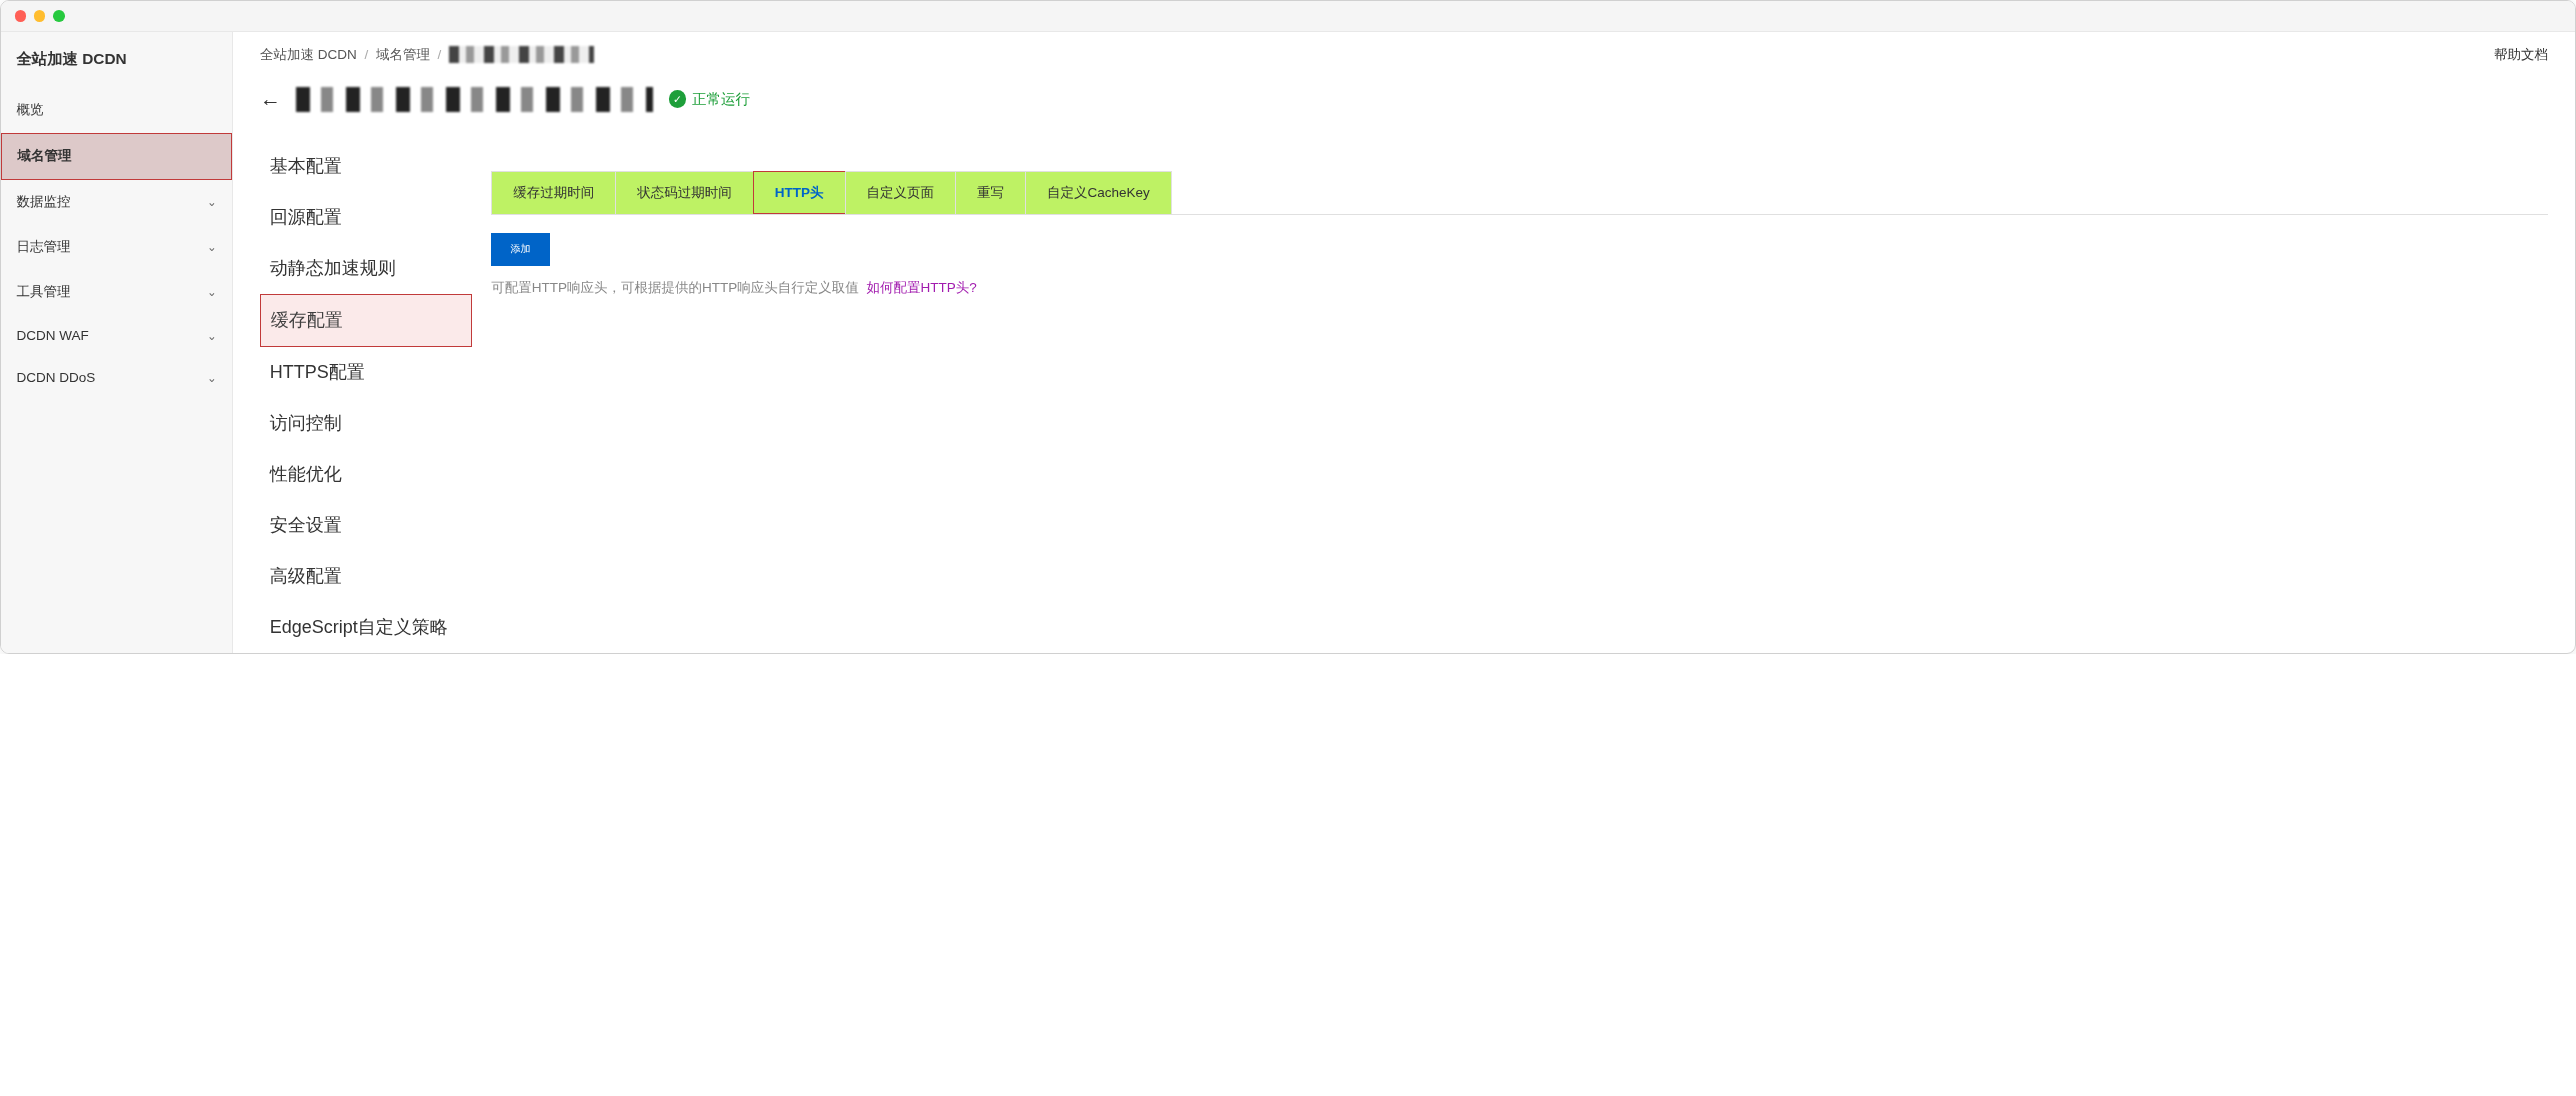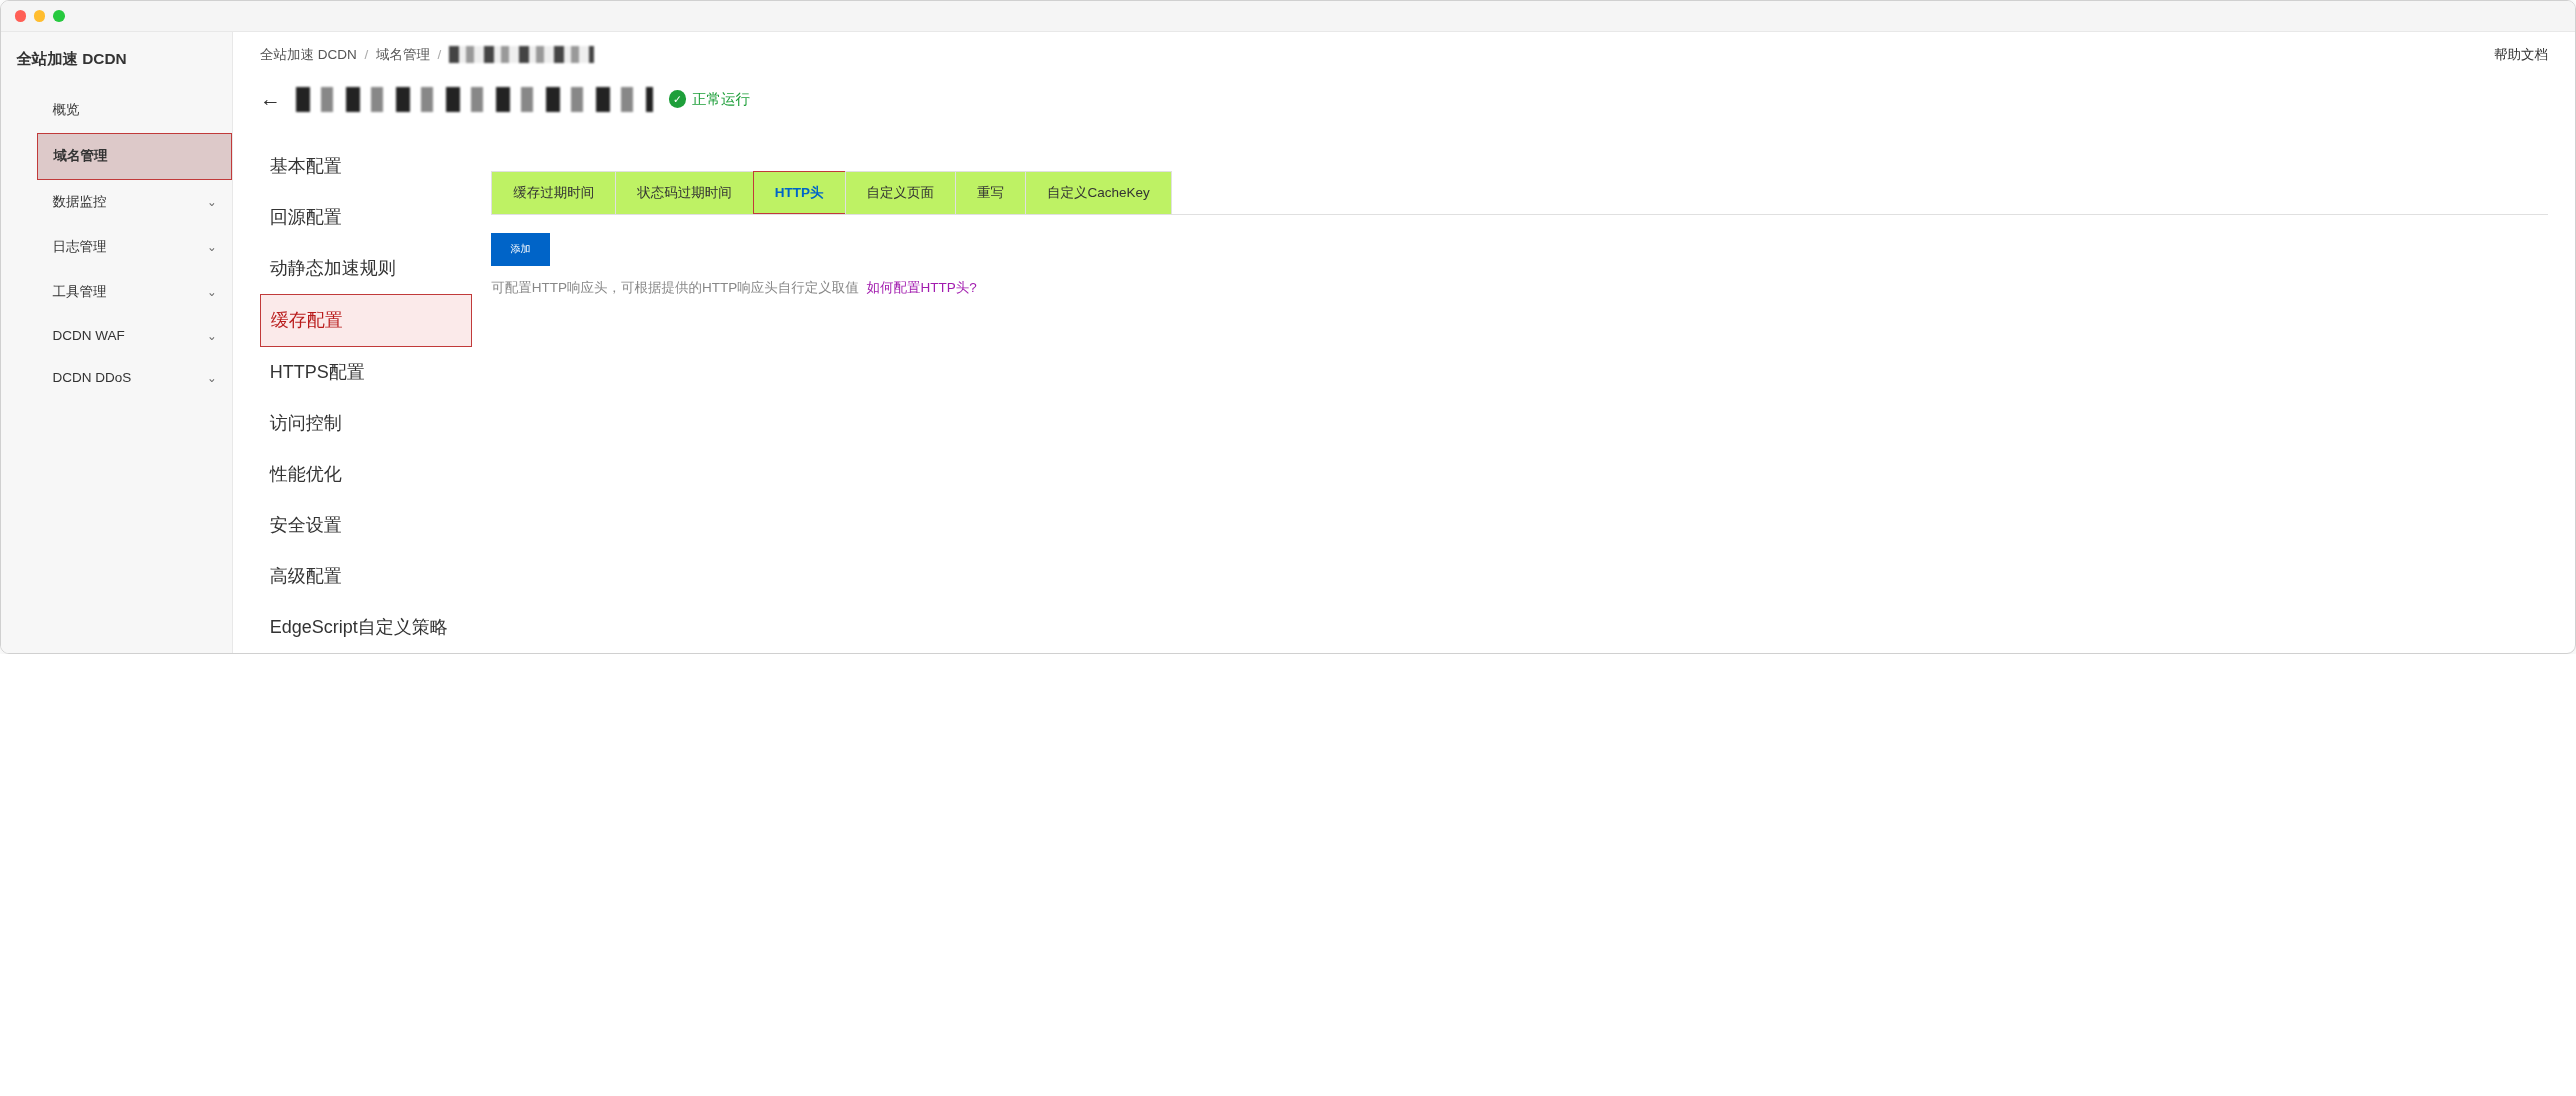--- a/index.html
+++ b/index.html
@@ -42,21 +42,20 @@
       font-weight: 600;
       padding: 17.4px 15.4px;
     }
     .sidebar-item {
       display: flex;
       justify-content: space-between;
       align-items: center;
       padding: 13.5px 15.4px;
       cursor: pointer;
       color: #333;
-      margin-left: 36px;
     }
     .sidebar-item.highlighted {
       background: #ddc9c9;
       border: 1.9px solid #c13a3a;
       font-weight: 600;
     }
     .chev { color: #666; font-size: 11.6px; }
 
     .main { flex: 1; display: flex; flex-direction: column; }
 
@@ -98,21 +97,21 @@
     .submenu { width: 212px; padding-top: 9.7px; }
     .submenu-item {
       padding: 13.5px 9.7px;
       cursor: pointer;
       color: #333;
       font-size: 18px;
     }
     .submenu-item.highlighted {
       background: #fbeaea;
       border: 1.9px solid #c13a3a;
-      color: #b91c1c;
+      color: #404040;
     }
 
     .config-panel { flex: 1; padding-left: 19.3px; }
 
     .tabs {
       display: flex;
       border-bottom: 1px solid #e0e0e0;
     }
     .tab {
       padding: 11.6px 21px;

